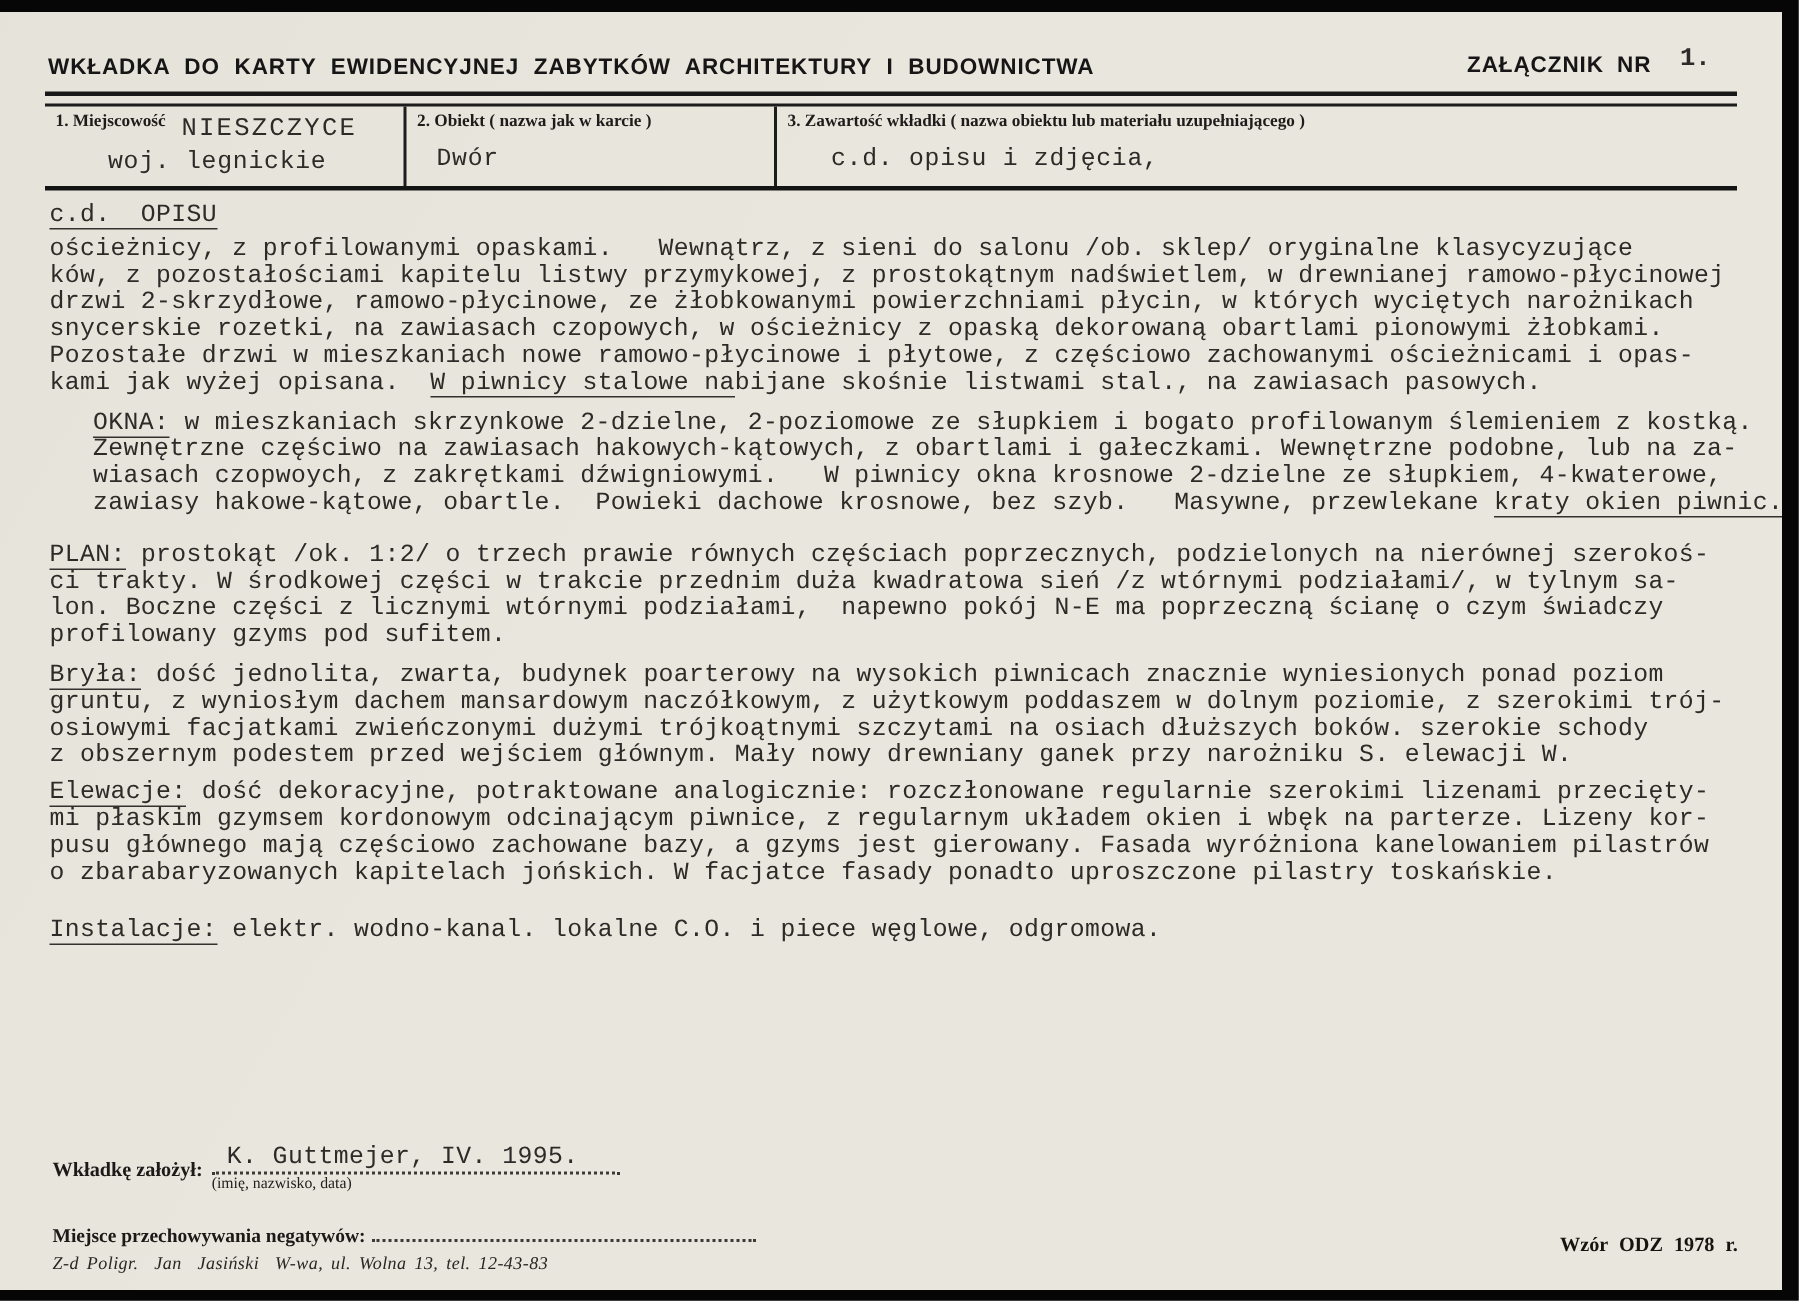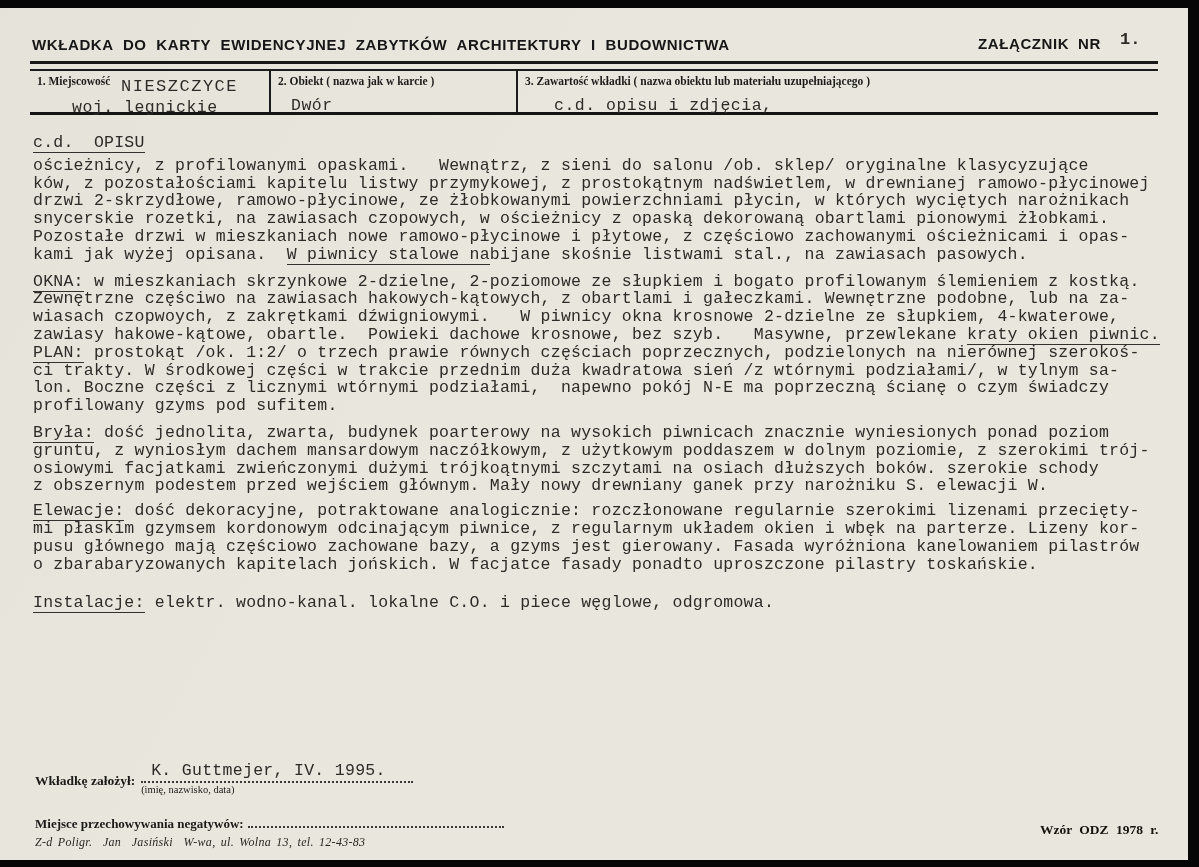--- a/index.html
+++ b/index.html
@@ -24,21 +24,21 @@
     letter-spacing:.6px;word-spacing:4px;color:#161616;white-space:pre;
   }
   .hdr-attach-no{
     position:absolute;top:22px;left:1120px;
     font-family:"Liberation Mono","DejaVu Sans Mono",monospace;
     font-size:17px;font-weight:700;color:#22201d;white-space:pre;
   }
   .hdr-rule{position:absolute;top:53px;left:30px;width:1128px;height:3px;background:#181818;}
   
   .info-table{
-    position:absolute;top:61px;left:30px;width:1128px;height:46px;
+    position:absolute;top:61px;left:30px;width:1128px;height:58px;
     border-top:2px solid #1c1c1c;border-bottom:3px solid #141414;
     display:flex;box-sizing:border-box;
   }
   .cell{position:relative;box-sizing:border-box;height:100%;}
   .cell-1{width:241px;border-right:2px solid #1c1c1c;}
   .cell-2{width:247px;border-right:2px solid #1c1c1c;padding-left:24px;}
   .cell-3{flex:1;}
   .cell-label{
     position:absolute;top:4px;left:7px;
     font-family:"Liberation Serif",serif;font-weight:600;font-size:11.5px;
@@ -54,22 +54,22 @@
     position:absolute;top:126px;left:33px;width:1145px;
     font-family:"Liberation Mono","DejaVu Sans Mono",monospace;
     font-size:16.5px;line-height:17.8px;letter-spacing:.25px;
     color:#2d2b28;
   }
   .tline{white-space:pre;}
   .u{border-bottom:1.6px solid #33312e;}
   .body-heading{margin:0 0 5px 0;white-space:pre;}
   .para{margin:0;}
   .p-stolarka{margin-top:0;}
-  .p-okna{margin-top:9px;}
-  .p-plan{}
+  .p-okna{margin-top:9px;margin-left:29px;}
+  .p-plan{margin-top:17px;}
   .p-bryla{margin-top:9px;}
   .p-elewacje{margin-top:7px;}
   .p-instalacje{margin-top:21px;}
   
   .founder{position:absolute;top:753px;left:35px;font-family:"Liberation Serif",serif;}
   .flabel{font-size:13.5px;font-weight:700;color:#1b1a18;vertical-align:8px;}
   .fline{display:inline-block;position:relative;width:272px;margin-left:6px;}
   .fvalue{
     display:block;border-bottom:2px dotted #3c3a36;padding:0 0 1px 10px;
     font-size:16.5px;letter-spacing:.3px;

